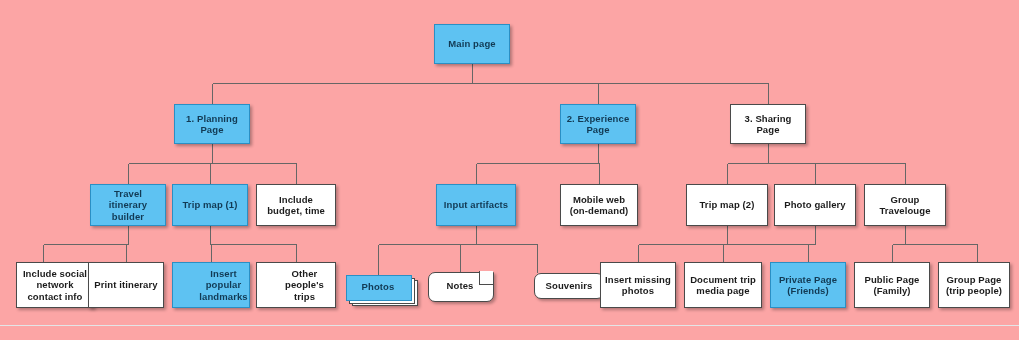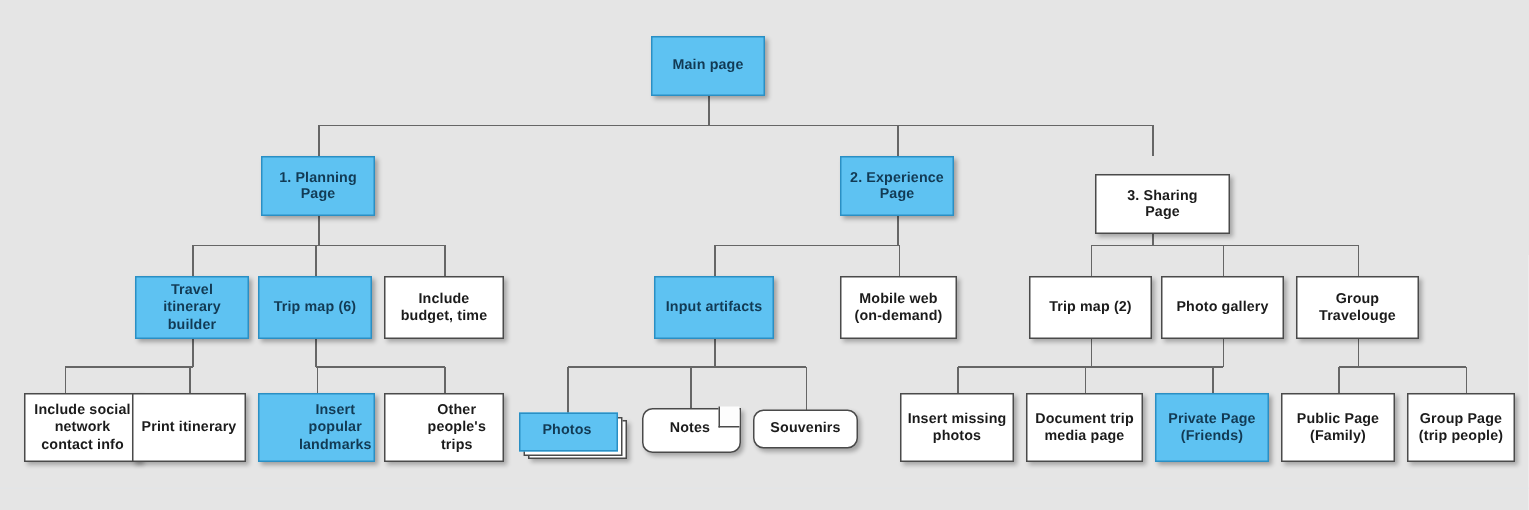--- a/index.html
+++ b/index.html
@@ -32,21 +32,21 @@
     z-index:5;
   }
   .node.blue{
     background:#5ec2f2;
     border:1px solid #2a8fc4;
     color:#123a54;
     box-shadow:2px 2px 3px rgba(0,0,0,.30);
   }
   .node .lbl{display:block;white-space:pre-line;}
   
-  .node.rounded{border-radius:7px;}
+  .node.rounded{border-radius:7px;margin-left:32px;}
   
   .node.doc{border:none;background:transparent;box-shadow:none;padding:12px;}
   .node.doc .docbody{
     position:absolute;left:0;top:0;width:100%;height:100%;
     background:#ffffff;
     border:1px solid #4a4a4a;
     border-radius:7px 0 7px 7px;
     box-shadow:2px 2px 3px rgba(0,0,0,.28);
   }
   .node.doc .fold{
@@ -74,21 +74,21 @@
   }
   .node.stack .txt{position:relative;z-index:3;width:100%;color:#123a54;}
   .hr{
     position:absolute;left:0;width:1019px;height:1px;
     background:#e3e5e7;
   }
 </style>
 </head>
 <body>
 
-<div id="canvas" style="background: #e5e5e5;">
+<div id="canvas" style="background: #fca5a5;">
   <svg id="edges">
       <line x1="472.5" y1="64" x2="472.5" y2="83.5" stroke="#666666" stroke-width="1" shape-rendering="crispEdges"></line>
       <line x1="212.5" y1="83.5" x2="768.5" y2="83.5" stroke="#666666" stroke-width="1" shape-rendering="crispEdges"></line>
       <line x1="212.5" y1="83.5" x2="212.5" y2="104" stroke="#666666" stroke-width="1" shape-rendering="crispEdges"></line>
       <line x1="598.5" y1="83.5" x2="598.5" y2="104" stroke="#666666" stroke-width="1" shape-rendering="crispEdges"></line>
       <line x1="768.5" y1="83.5" x2="768.5" y2="104" stroke="#666666" stroke-width="1" shape-rendering="crispEdges"></line>
       <line x1="212.5" y1="144" x2="212.5" y2="163.5" stroke="#666666" stroke-width="1" shape-rendering="crispEdges"></line>
       <line x1="128.5" y1="163.5" x2="296.5" y2="163.5" stroke="#666666" stroke-width="1" shape-rendering="crispEdges"></line>
       <line x1="128.5" y1="163.5" x2="128.5" y2="184" stroke="#666666" stroke-width="1" shape-rendering="crispEdges"></line>
       <line x1="210.5" y1="163.5" x2="210.5" y2="184" stroke="#666666" stroke-width="1" shape-rendering="crispEdges"></line>
@@ -132,31 +132,31 @@
       <span class="lbl txt">Main page</span>
     </div>
     <div class="node blue" style="left: 174px; top: 104px; width: 76px; height: 40px;">
       <span class="lbl txt">1. Planning
 Page</span>
     </div>
     <div class="node blue" style="left: 560px; top: 104px; width: 76px; height: 40px;">
       <span class="lbl txt">2. Experience
 Page</span>
     </div>
-    <div class="node" style="left: 730px; top: 116px; width: 90px; height: 40px;">
+    <div class="node" style="left: 730px; top: 104px; width: 76px; height: 40px;">
       <span class="lbl txt">3. Sharing
 Page</span>
     </div>
     <div class="node blue" style="left: 90px; top: 184px; width: 76px; height: 42px;">
       <span class="lbl txt">Travel
 itinerary
 builder</span>
     </div>
     <div class="node blue" style="left: 172px; top: 184px; width: 76px; height: 42px;">
-      <span class="lbl txt">Trip map (6)</span>
+      <span class="lbl txt">Trip map (1)</span>
     </div>
     <div class="node" style="left: 256px; top: 184px; width: 80px; height: 42px;">
       <span class="lbl txt">Include
 budget, time</span>
     </div>
     <div class="node blue" style="left: 436px; top: 184px; width: 80px; height: 42px;">
       <span class="lbl txt">Input artifacts</span>
     </div>
     <div class="node" style="left: 560px; top: 184px; width: 78px; height: 42px;">
       <span class="lbl txt">Mobile web

